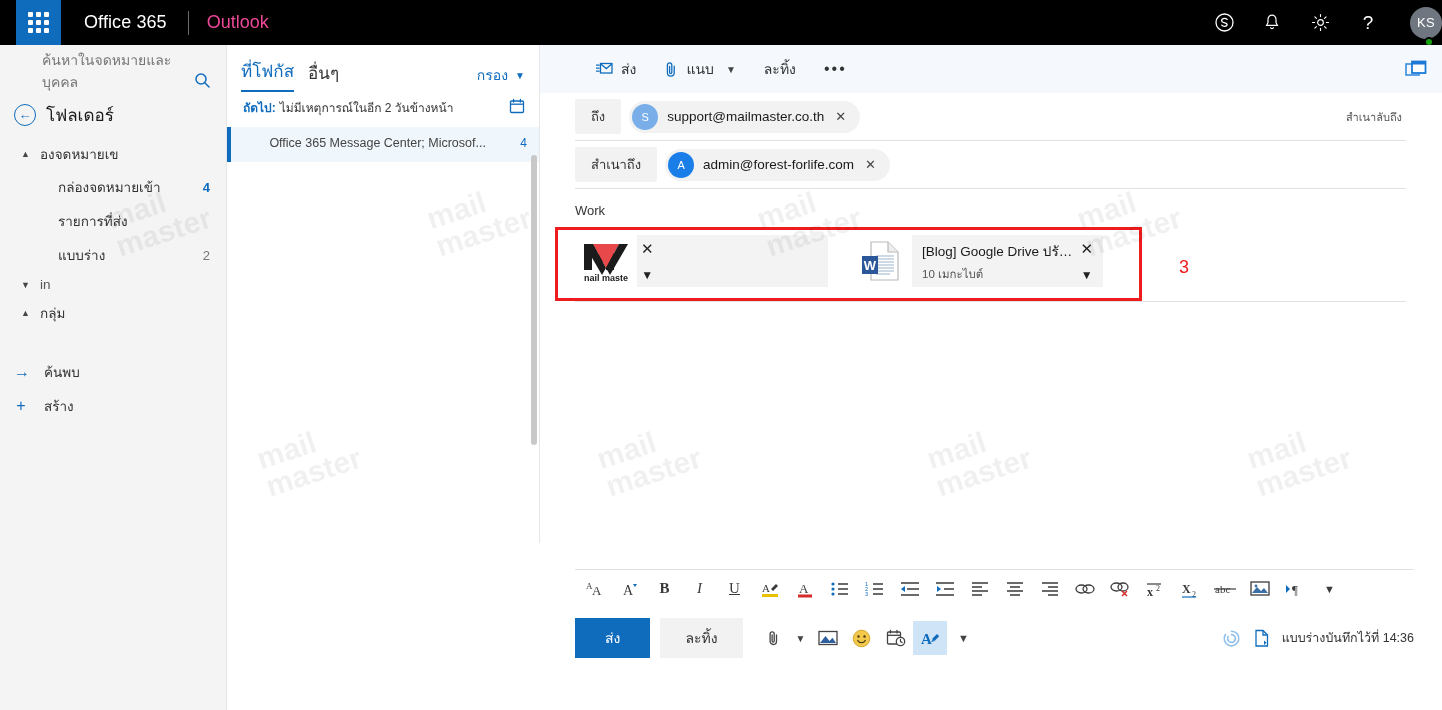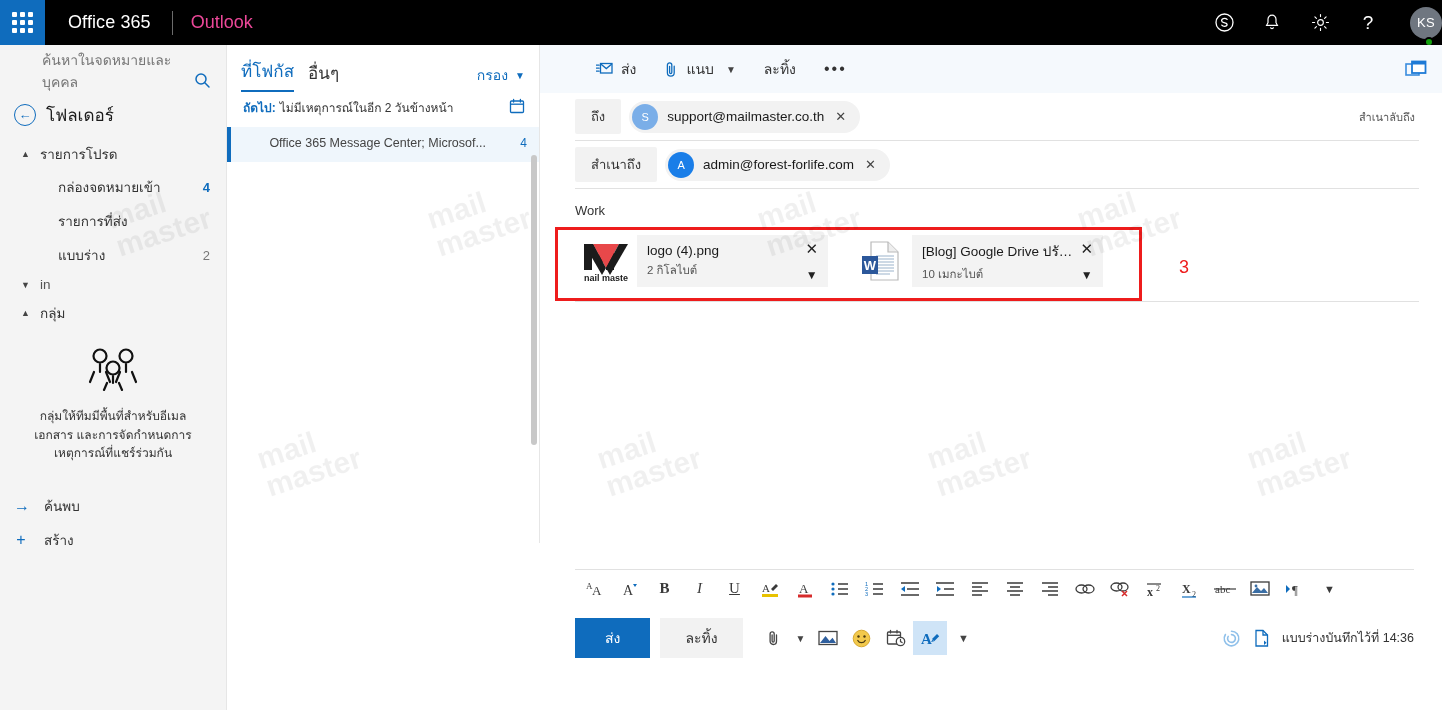--- a/index.html
+++ b/index.html
@@ -8,21 +8,21 @@
     overflow: hidden;
     font-family: "Liberation Sans", "DejaVu Sans", sans-serif;
     background: #fff;
     color: #333;
   }
   #app { position: relative; width: 1442px; height: 710px; }
 
   
   .suitebar {
     position: absolute; top: 0; left: 0; width: 1442px; height: 45px;
-    background: #000; display: flex; align-items: center;
+    background: #000; display: flex; align-items: center; padding-left: 16px;
   }
   .waffle {
     width: 45px; height: 45px; background: #0f6cbd;
     display: flex; align-items: center; justify-content: center;
     cursor: pointer;
   }
   .waffle-grid {
     display: grid; grid-template-columns: repeat(3, 5px);
     grid-template-rows: repeat(3, 5px); gap: 3px;
   }
@@ -172,21 +172,21 @@
     color: #333; padding: 6px 14px; cursor: pointer;
   }
   .cbtn .gi { color: #0f6cbd; font-size: 15px; display: inline-flex; }
   .cbtn .cv { font-size: 10px; color: #444; margin-left: 4px; }
   .readingpane {
     margin-left: auto; width: 52px; height: 48px;
     display: flex; align-items: center; justify-content: center;
     color: #0f6cbd; cursor: pointer;
   }
 
-  .cbody { padding: 0 23px 0 35px; }
+  .cbody { padding: 0 36px 0 35px; }
   .recip-row {
     display: flex; align-items: center; min-height: 48px;
     border-bottom: 1px solid #e1e1e1; padding: 5px 0;
   }
   .rlabel {
     font-size: 13px; color: #333; background: #f2f2f2;
     padding: 7px 16px; border-radius: 2px; cursor: pointer;
   }
   .pill {
     display: flex; align-items: center; gap: 9px;
@@ -349,21 +349,21 @@
       </div>
     </div>
 
     <div class="folders-head">
       <div class="back-circle">←</div>
       <div class="folders-title">โฟลเดอร์</div>
     </div>
 
     <div class="nav-group">
       <span class="chev">▲</span>
-      <span>รายการโปรด</span>
+      <span>องจดหมายเข</span>
     </div>
     <div class="nav-item">
       <span class="lbl">กล่องจดหมายเข้า</span>
       <span class="cnt bold">4</span>
     </div>
     <div class="nav-item">
       <span class="lbl">รายการที่ส่ง</span>
       <span class="cnt"></span>
     </div>
     <div class="nav-item">
@@ -374,33 +374,20 @@
     <div class="nav-group" style="color:#555;">
       <span class="chev">▼</span>
       <span>in</span>
     </div>
 
     <div class="nav-group">
       <span class="chev">▲</span>
       <span>กลุ่ม</span>
     </div>
 
-    <div class="groups-empty">
-      <div class="art">
-        <svg width="62" height="44" viewBox="0 0 62 44">
-          <circle cx="18" cy="9" r="6.5" fill="none" stroke="#111" stroke-width="2.2"></circle>
-          <circle cx="44" cy="9" r="6.5" fill="none" stroke="#111" stroke-width="2.2"></circle>
-          <circle cx="31" cy="21" r="6.5" fill="none" stroke="#111" stroke-width="2.2"></circle>
-          <path d="M18 17v8M12 25l-4 10M24 25l4 10" stroke="#111" stroke-width="2.2" stroke-linecap="round" fill="none"></path>
-          <path d="M44 17v8M38 25l-4 10M50 25l4 10" stroke="#111" stroke-width="2.2" stroke-linecap="round" fill="none"></path>
-          <path d="M31 29v7M25 36l-3 7M37 36l3 7" stroke="#111" stroke-width="2.2" stroke-linecap="round" fill="none"></path>
-        </svg>
-      </div>
-      <p>กลุ่มให้ทีมมีพื้นที่สำหรับอีเมล เอกสาร และการจัดกำหนดการเหตุการณ์ที่แชร์ร่วมกัน</p>
-    </div>
 
     <div style="margin-top:26px;">
       <div class="nav-action">
         <span class="ai">→</span>
         <span>ค้นพบ</span>
       </div>
       <div class="nav-action">
         <span class="ai">+</span>
         <span>สร้าง</span>
       </div>
@@ -506,24 +493,20 @@
 
           <div class="att-card">
             <div class="att-thumb">
               <svg width="56" height="46" viewBox="0 0 56 46">
                 <path d="M6 6h9l6 11 6-11h9v26h-8V18l-7 12-7-12v14H6z" fill="#1b1b1b"></path>
                 <path d="M15 6h26l-13 24z" fill="#e8484a"></path>
                 <path d="M6 6h9l13 24-4 7z" fill="#1b1b1b"></path>
                 <path d="M50 6h-9L28 30l4 7z" fill="#1b1b1b"></path>
                 <text x="28" y="43" font-family="Liberation Sans, sans-serif" font-size="9" font-weight="bold" fill="#1b1b1b" text-anchor="middle">nail maste</text>
               </svg>
-            </div>
-            <div class="att-meta">
-              <div class="att-name">logo (4).png</div>
-              <div class="att-size">2 กิโลไบต์</div>
             </div>
             <div class="att-actions">
               <span class="ax">✕</span>
               <span class="av">▼</span>
             </div>
           </div>
 
           <div class="att-card">
             <div class="att-thumb">
               <svg width="46" height="44" viewBox="0 0 46 44">

